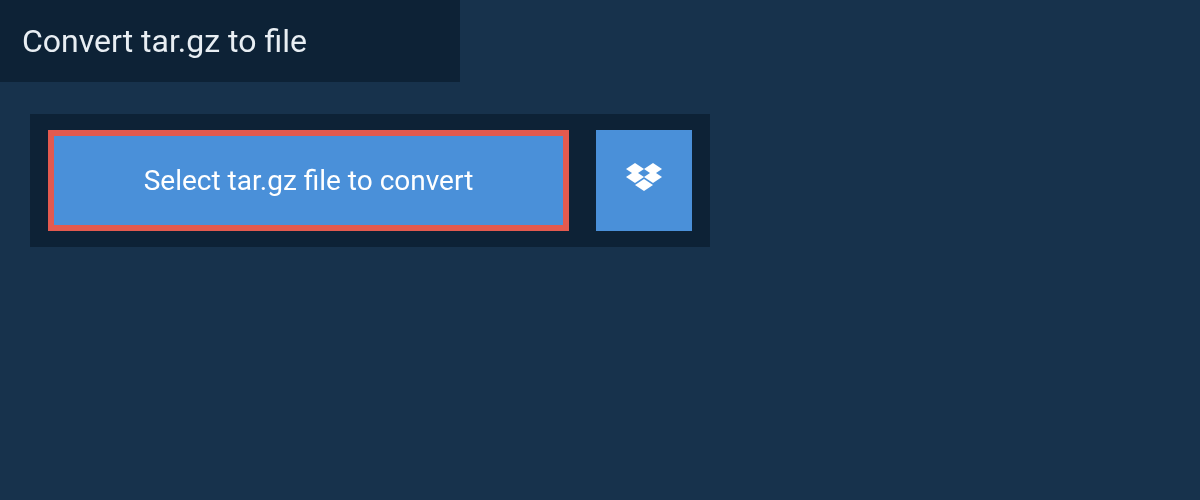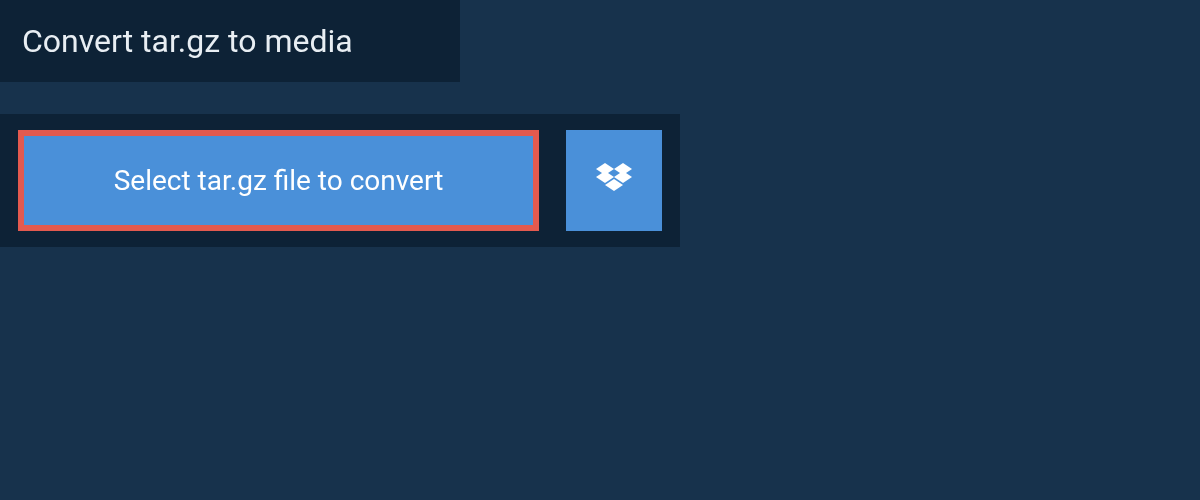--- a/index.html
+++ b/index.html
@@ -21,20 +21,21 @@
       font-size: 32px;
       font-weight: 400;
     }
     .upload-panel {
       background: #0d2236;
       margin-top: 32px;
       padding: 16px 18px;
       display: flex;
       gap: 27px;
       width: 680px;
+      margin-left: 30px;
     }
     .select-button {
       background: #4a90d9;
       border: 6px solid #e35a4f;
       color: #ffffff;
       font-size: 28px;
       font-weight: 400;
       padding: 28px 36px;
       cursor: pointer;
       display: flex;
@@ -54,21 +55,21 @@
       width: 36px;
       height: 32px;
     }
   </style>
 </head>
 <body>
 
 
 
 <div class="header-tab">
-  <h1 class="header-title">Convert tar.gz to media</h1>
+  <h1 class="header-title">Convert tar.gz to file</h1>
 </div>
 
 <div class="upload-panel">
   <div class="select-button">
     <span>Select tar.gz file to convert</span>
   </div>
   <div class="dropbox-button">
     <span>
       <svg class="dropbox-icon" viewBox="0 0 36 32" fill="#ffffff">
         <path d="M9 0 L18 6 L9 12 L0 6 Z"></path>

